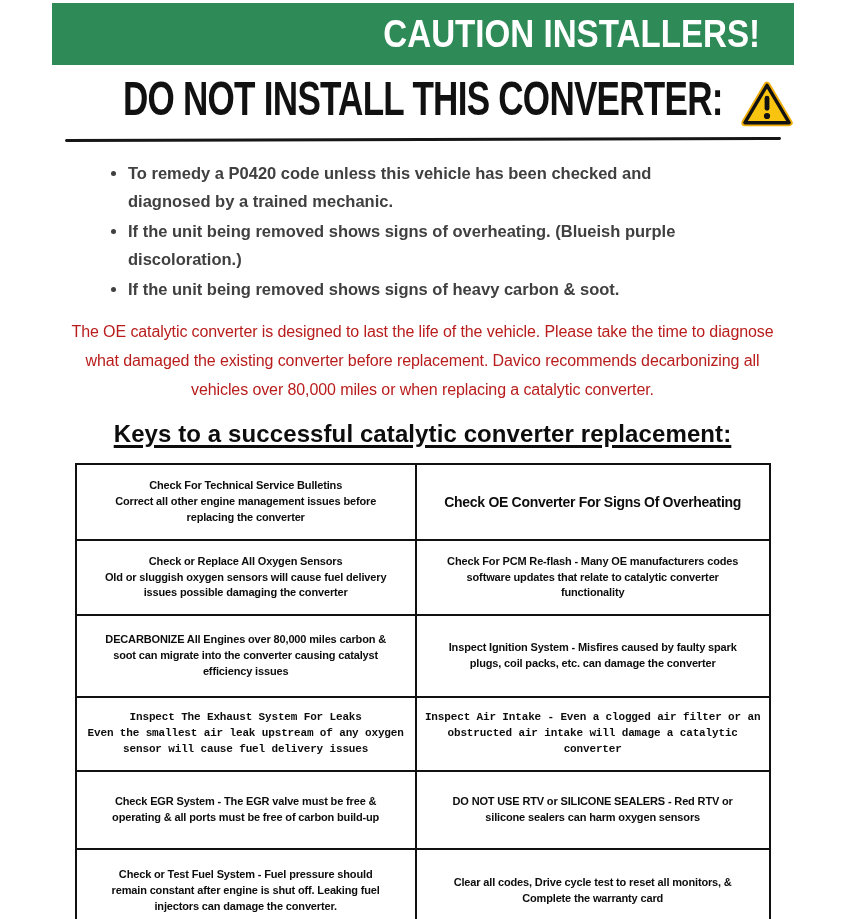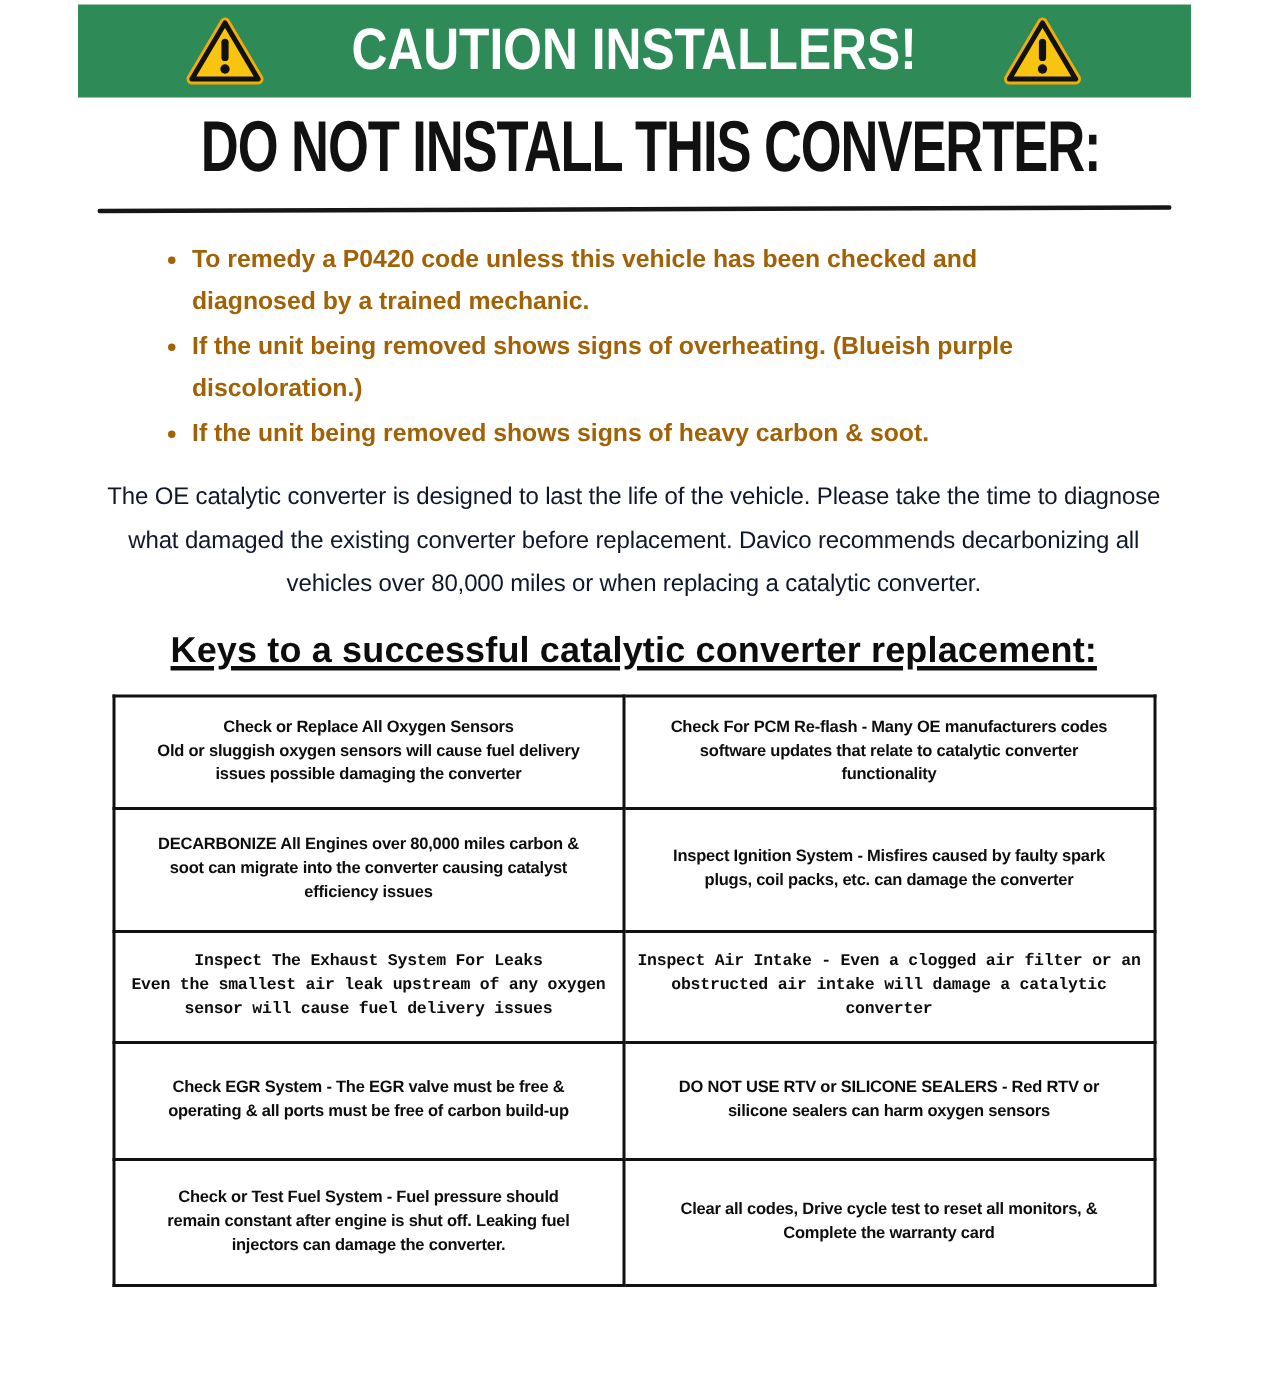--- a/index.html
+++ b/index.html
@@ -13,56 +13,56 @@
     width:845px;height:919px;background:#ffffff;
     font-family:"Liberation Sans",sans-serif;color:var(--ink);
     overflow:hidden;
   }
   .page{width:845px;height:919px;position:relative;}
 
   
   .banner{
     width:742px;height:62px;margin:3px auto 0;
     background:var(--banner-green);
-    display:flex;align-items:center;justify-content:center;gap:24px;
+    display:flex;align-items:flex-end;justify-content:center;gap:24px;flex-direction:column;
   }
   .tri{display:block;line-height:0;}
   .tri svg{width:54px;height:48px;display:block;}
   .banner-text{
     margin:0;color:#ffffff;font-size:39px;font-weight:bold;
     white-space:nowrap;transform:scaleX(0.85);letter-spacing:0;
   }
 
   
-  .main-heading{margin:8px 0 0;text-align:right;line-height:52px;height:52px;}
+  .main-heading{margin:8px 12px 0;text-align:right;line-height:52px;height:52px;}
   .squeeze{
     display:inline-block;font-size:48px;font-weight:bold;
     letter-spacing:-1px;white-space:nowrap;transform:scaleX(0.73);
   }
 
   
   .divider{
     width:716px;height:3px;background:#161616;margin:13px auto 0;
     transform:rotate(-0.18deg);border-radius:2px;
   }
 
   
   .warn-list{
     margin:18px 0 0;padding:0 0 0 128px;width:640px;box-sizing:content-box;
   }
   .warn-list li{
     list-style:disc outside;font-weight:bold;font-size:16.5px;
-    line-height:28px;white-space:pre-line;margin:0 0 2px 0;color:#a16207;
+    line-height:28px;white-space:pre-line;margin:0 0 2px 0;color:#404040;
   }
 
   
   .advisory{
     width:838px;margin:14px auto 0;text-align:center;
     font-size:16px;font-weight:normal;line-height:29px;
-    letter-spacing:-0.1px;white-space:pre-line;color:#0f172a;
+    letter-spacing:-0.1px;white-space:pre-line;color:#b91c1c;
   }
 
   
   .keys-heading{
     margin:16px 0 0;text-align:center;font-size:24px;font-weight:bold;
     text-decoration:underline;text-decoration-thickness:2.5px;text-underline-offset:3px;
     letter-spacing:0.1px;color:#0d0d0d;
   }
 
   
@@ -125,20 +125,26 @@
   </ul>
 
   <p class="advisory">The OE catalytic converter is designed to last the life of the vehicle. Please take the time to diagnose
 what damaged the existing converter before replacement. Davico recommends decarbonizing all
 vehicles over 80,000 miles or when replacing a catalytic converter.</p>
 
   <h3 class="keys-heading">Keys to a successful catalytic converter replacement:</h3>
 
   <table class="keys-table">
     <tbody>
+      <tr class="r1">
+        <td class="col-left">Check For Technical Service Bulletins
+Correct all other engine management issues before
+replacing the converter</td>
+        <td class="col-right cell-lg">Check OE Converter For Signs Of Overheating</td>
+      </tr>
       <tr class="r2">
         <td class="col-left">Check or Replace All Oxygen Sensors
 Old or sluggish oxygen sensors will cause fuel delivery
 issues possible damaging the converter</td>
         <td class="col-right">Check For PCM Re-flash - Many OE manufacturers codes
 software updates that relate to catalytic converter
 functionality</td>
       </tr>
       <tr class="r3">
         <td class="col-left">DECARBONIZE All Engines over 80,000 miles carbon &amp;

